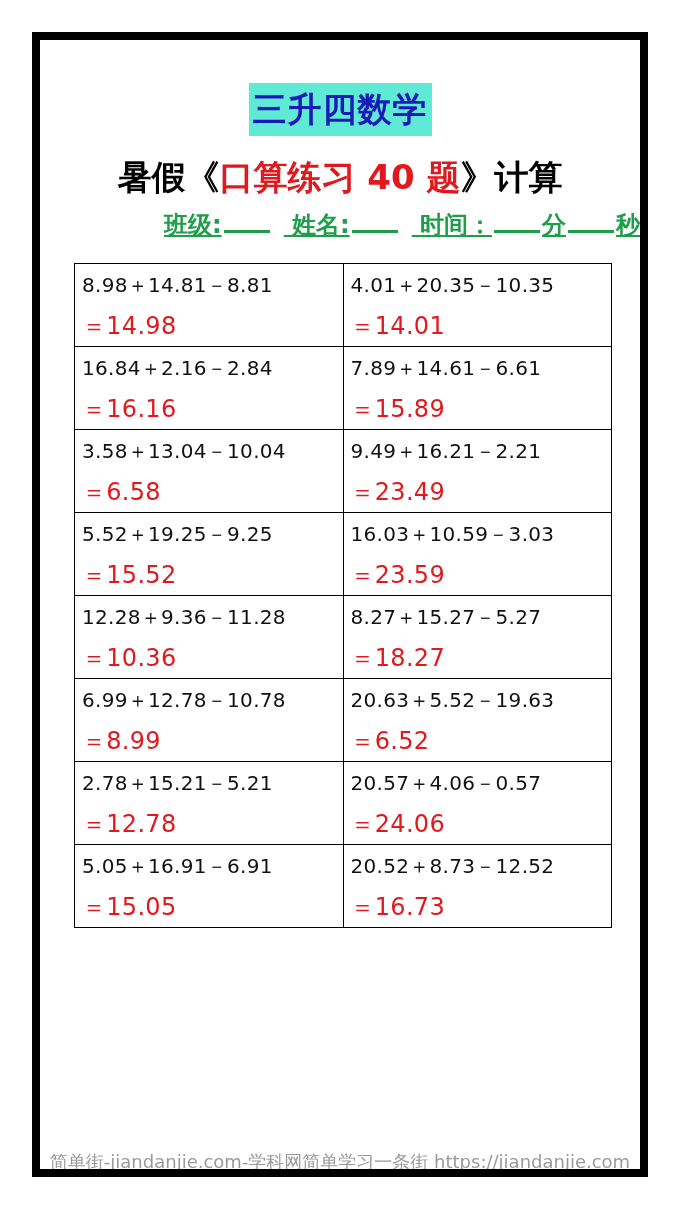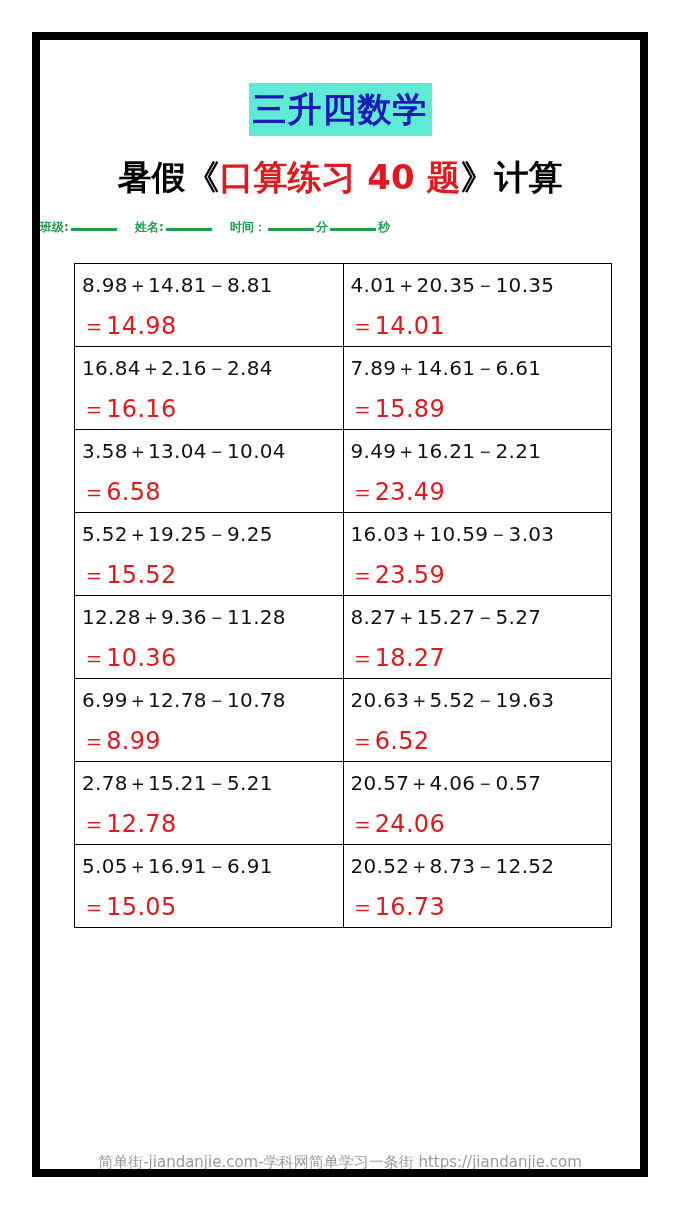--- a/index.html
+++ b/index.html
@@ -8,35 +8,35 @@
   .frame { position: absolute; left: 32px; top: 32px; width: 600px; height: 1129px;
            border: 8px solid #000; background: #fff; overflow: hidden; }
   .title-wrap { position: absolute; left: 0; right: 0; top: 43px; text-align: center; }
   .title { display: inline-block; background: #5eead4; color: #1a1ab8; font-weight: bold;
            font-size: 34px; line-height: 53px; padding: 0 4px; letter-spacing: 1px;
            font-family: "DejaVu Sans", sans-serif; }
   .subtitle { position: absolute; left: 0; right: 0; top: 112px; text-align: center;
               font-size: 34px; font-weight: bold; color: #000; line-height: 50px;
               font-family: "DejaVu Sans", sans-serif; }
   .subtitle .red { color: #e0191e; }
-  .info { position: absolute; left: 0; right: 0; top: 170px; text-align: left;
-          color: #1e9e4a; font-size: 12px; font-weight: bold; line-height: 30px; }
+  .info { position: absolute; left: 0; right: 0; top: 170px; text-align: right;
+          color: #1e9e4a; font-size: 24px; font-weight: bold; line-height: 30px; text-decoration: underline; }
   .info .blank { display: inline-block; width: 46px; border-bottom: 3px solid #1e9e4a;
                  height: 18px; vertical-align: baseline; margin: 0 2px; }
   .info .gap { display: inline-block; width: 12px; }
   table.grid { position: absolute; left: 34px; top: 223px; width: 538px;
                border-collapse: collapse; border-radius: 8px; }
   table.grid td { border: 1px solid #000; width: 50%; height: 83px; vertical-align: top;
                   padding: 0 0 0 7px; box-sizing: border-box; }
   .expr { font-family: "DejaVu Sans", sans-serif; font-size: 20px; color: #111;
           line-height: 24px; margin-top: 9px; letter-spacing: 0.3px; }
   .ans { font-family: "DejaVu Sans", sans-serif; font-size: 24px; color: #e0191e;
          line-height: 24px; margin-top: 17px; letter-spacing: 0.3px; }
   .footer { position: absolute; left: 0; right: 0; top: 1112px; text-align: center;
-            color: #9a9a9a; font-size: 15px; line-height: 20px; white-space: nowrap; }
+            color: #9a9a9a; font-size: 18px; line-height: 20px; white-space: nowrap; }
 </style>
 </head>
 <body>
 
 <div class="frame">
 
   <div class="title-wrap">
     <span class="title">三升四数学</span>
   </div>
 

